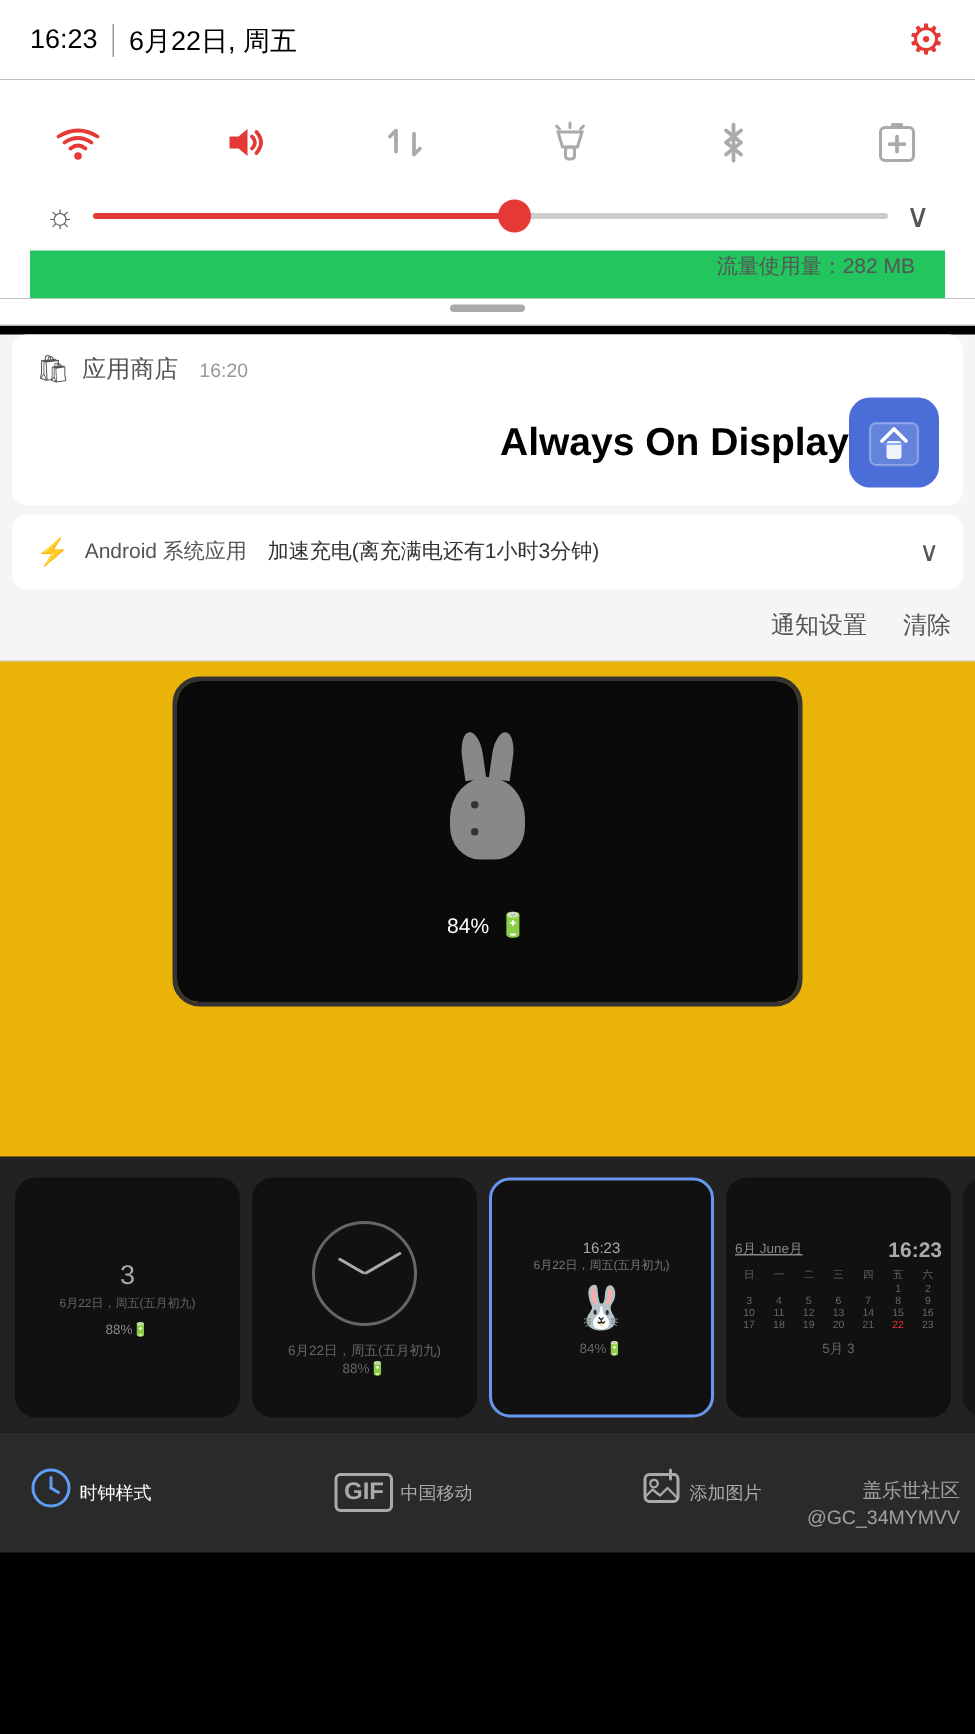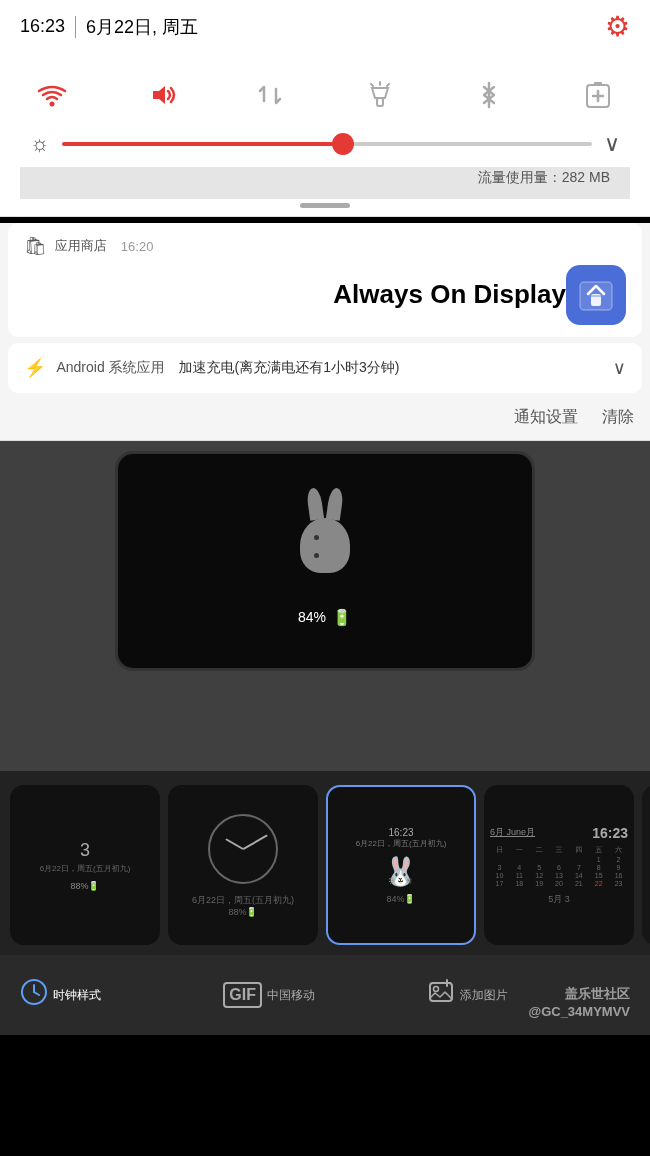--- a/index.html
+++ b/index.html
@@ -90,21 +90,21 @@
       border-radius: 50%;
     }
     #chevron-down {
       font-size: 22px;
       color: #555;
       cursor: pointer;
     }
 
     
     #data-usage-row {
-      background: #e5e5e5;
+      background: #22c55e;
       text-align: right;
       padding: 2px 20px 12px 20px;
       font-size: 14px;
       color: #555;
     }
 
     
     #drag-handle {
       background: #fff;
       display: flex;
@@ -131,21 +131,21 @@
       border-radius: 10px;
       padding: 12px 16px;
     }
     #notification-appstore-header {
       display: flex;
       align-items: center;
       gap: 8px;
       margin-bottom: 8px;
     }
     .notif-app-icon { font-size: 18px; color: #555; }
-    .notif-app-name { font-size: 13px; color: #555; }
+    .notif-app-name { font-size: 16px; color: #555; }
     .notif-time { font-size: 13px; color: #999; margin-left: 6px; }
     #notification-appstore-body {
       display: flex;
       align-items: center;
       justify-content: flex-end;
     }
     #notif-aod-title {
       font-size: 26px;
       font-weight: bold;
       color: #000;
@@ -199,21 +199,21 @@
     }
     .action-btn {
       font-size: 16px;
       color: #555;
       cursor: pointer;
       font-weight: 500;
     }
 
     
     #aod-screen {
-      background: #404040;
+      background: #eab308;
       position: relative;
       height: 330px;
       display: flex;
       flex-direction: column;
       align-items: center;
     }
 
     
     #phone-thumbnail {
       width: 420px;
@@ -368,27 +368,26 @@
     .nav-label { font-size: 12px; }
     .nav-item.active .nav-icon,
     .nav-item.active .nav-label { color: #ffffff; }
     .nav-item.inactive .nav-icon,
     .nav-item.inactive .nav-label { color: #aaa; }
 
     
     #watermark {
       position: absolute;
       bottom: 14px;
-      right: 20px;
+      right: 10px;
       text-align: right;
       color: rgba(255,255,255,0.55);
       font-size: 13px;
       line-height: 1.4;
       pointer-events: none;
-      font-weight: bold;
     }
 
     
     #settings-gear {
       color: #e53935;
       font-size: 28px;
       cursor: pointer;
     }
   </style>
 </head>

